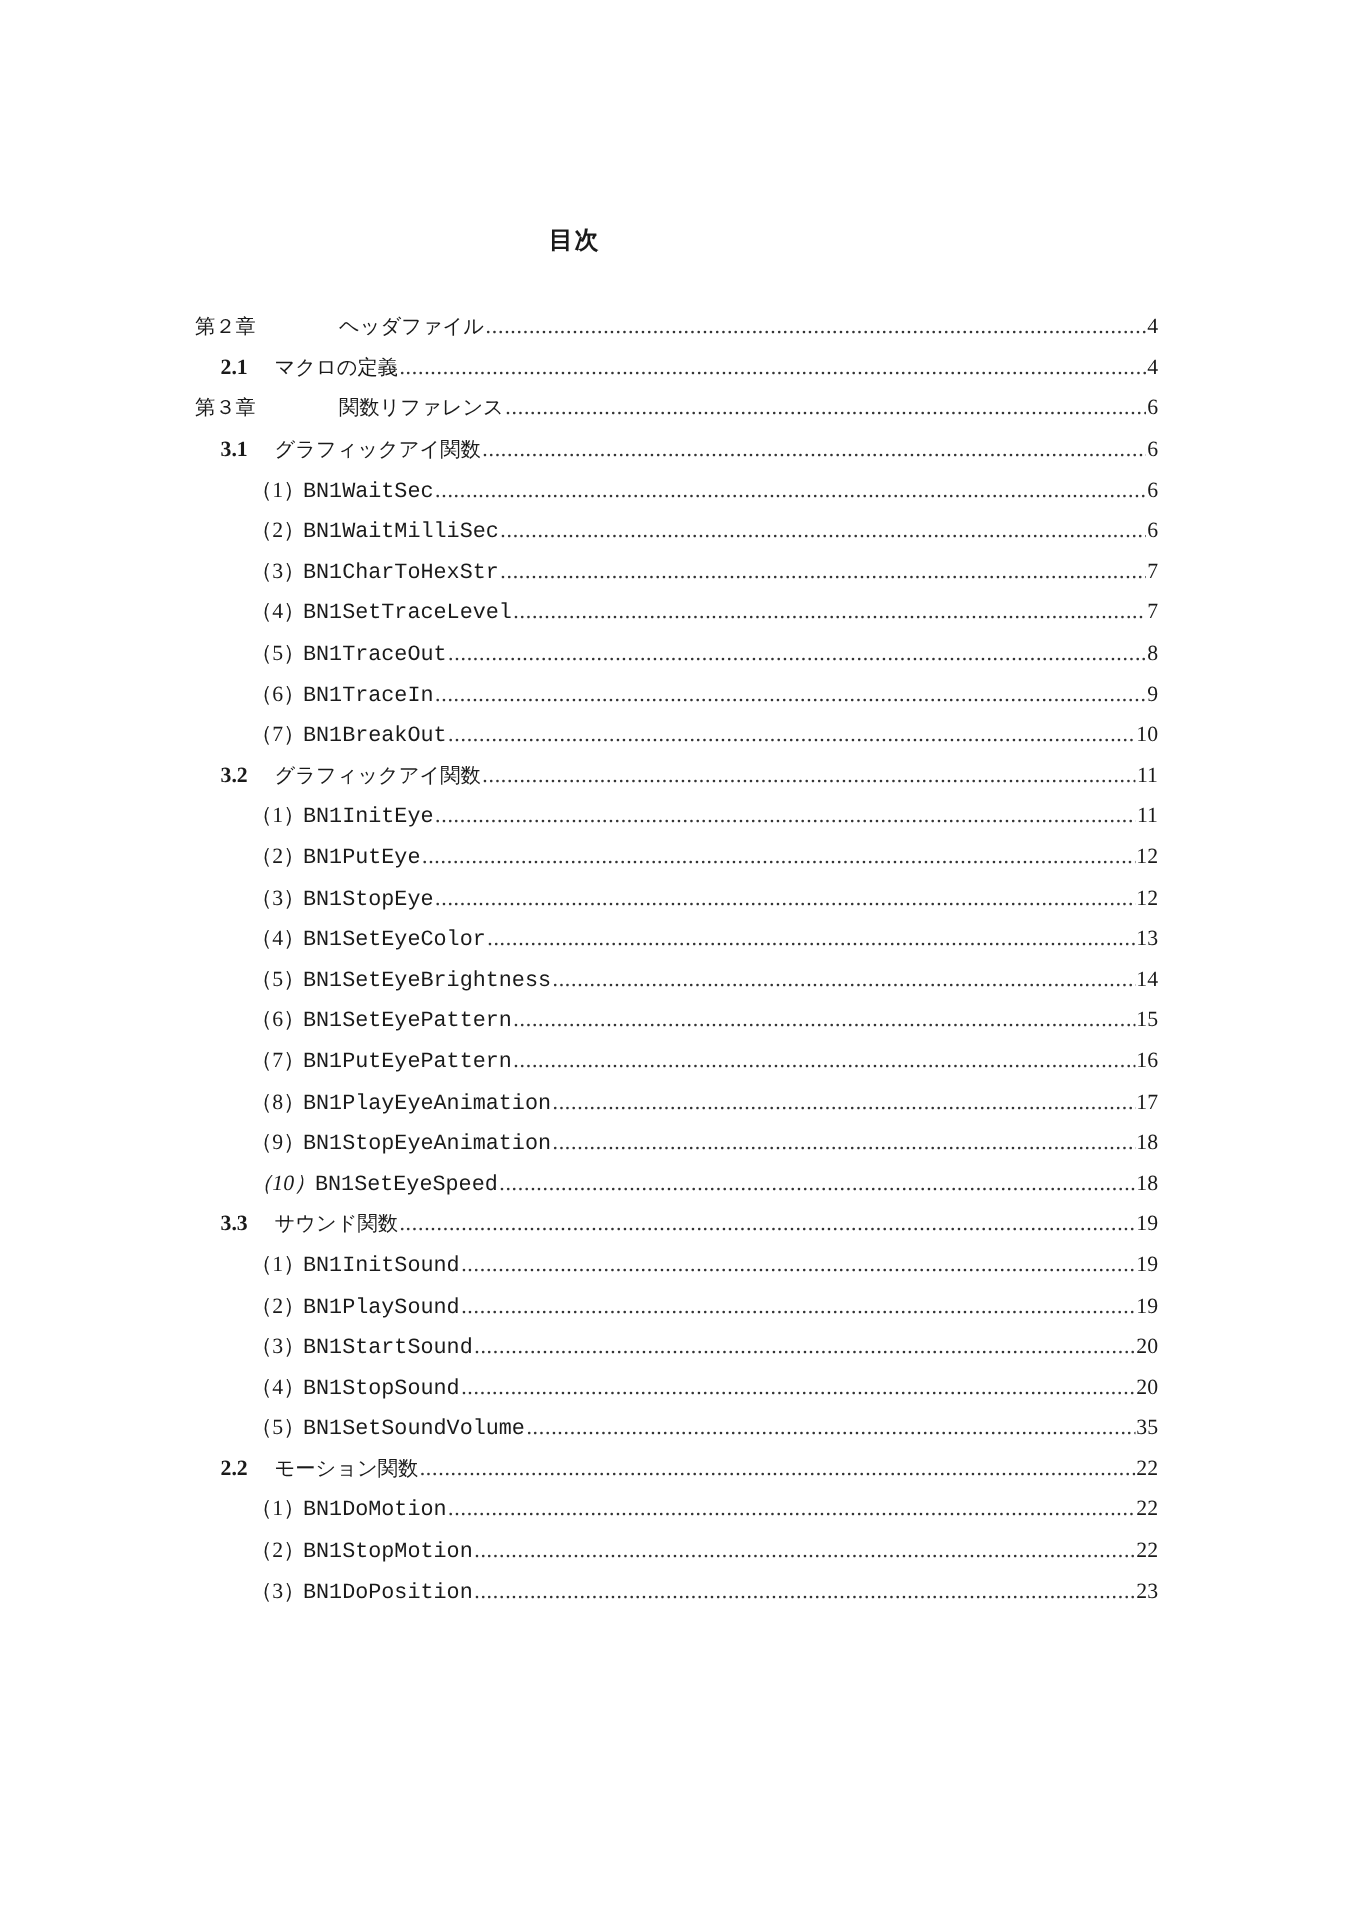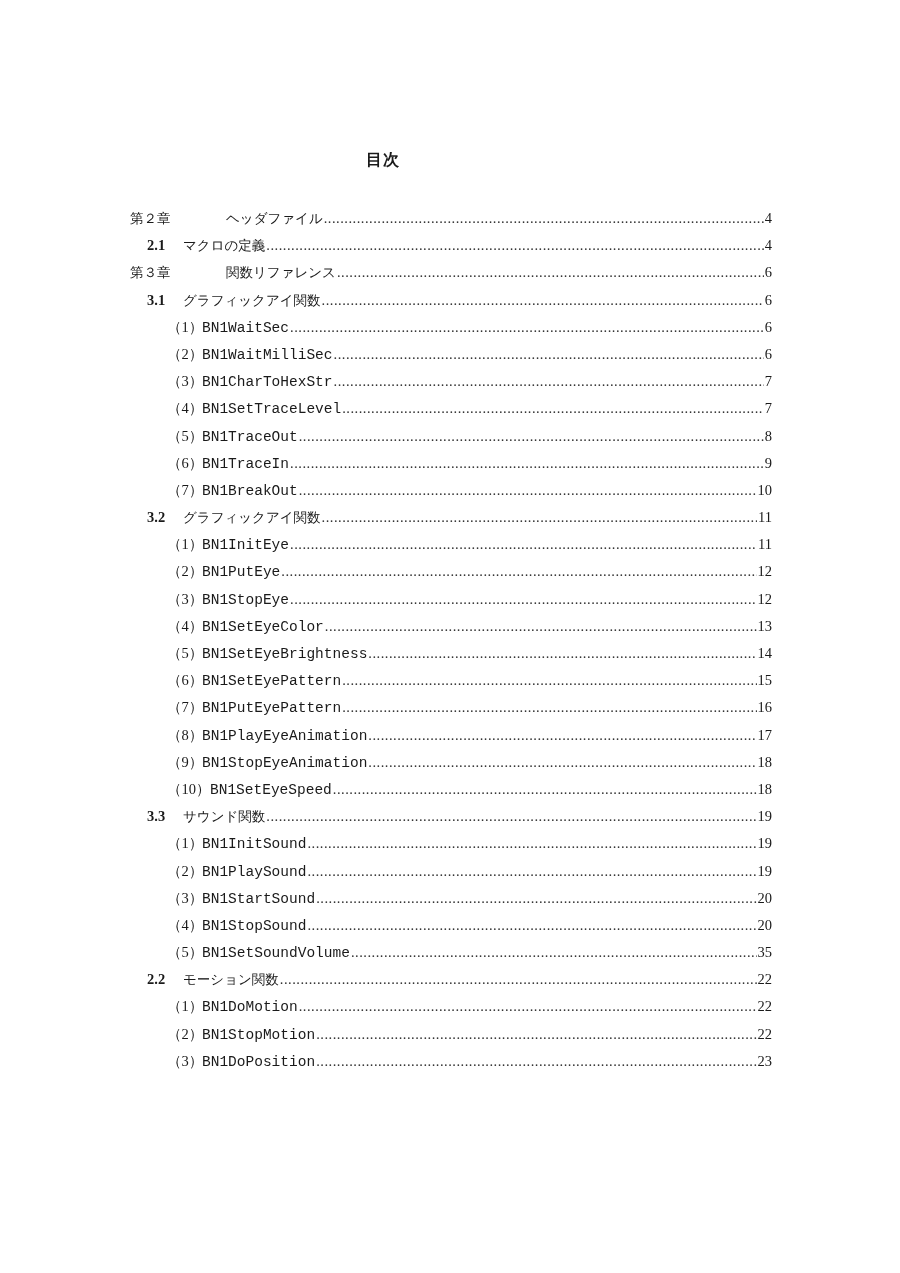--- a/index.html
+++ b/index.html
@@ -21,21 +21,21 @@
     display: flex; align-items: baseline;
     height: 27.2px; line-height: 27.2px;
     font-size: 14.5px; white-space: nowrap;
   }
   .entry.level-section { padding-left: 17px; }
   .entry.level-item { padding-left: 37px; }
   .num { flex: 0 0 auto; }
   .entry.level-chapter .num { width: 96px; }
   .entry.level-section .num { width: 36px; font-weight: bold; }
   .entry.level-item .num { width: 35px; }
-  .entry.level-item.wide .num { width: 43px; }
+  .entry.level-item.wide .num { width: 43px; font-style: italic; }
   .label { flex: 0 0 auto; font-family: Liberation Mono, monospace; }
   .leader {
     flex: 1 1 auto; overflow: hidden; margin: 0 1px;
     color: #333;
     letter-spacing: 0.5px;
   }
   .leader::before {
     content: "..........................................................................................................................................................................................................................";
   }
   .page { flex: 0 0 auto; text-align: right; }

